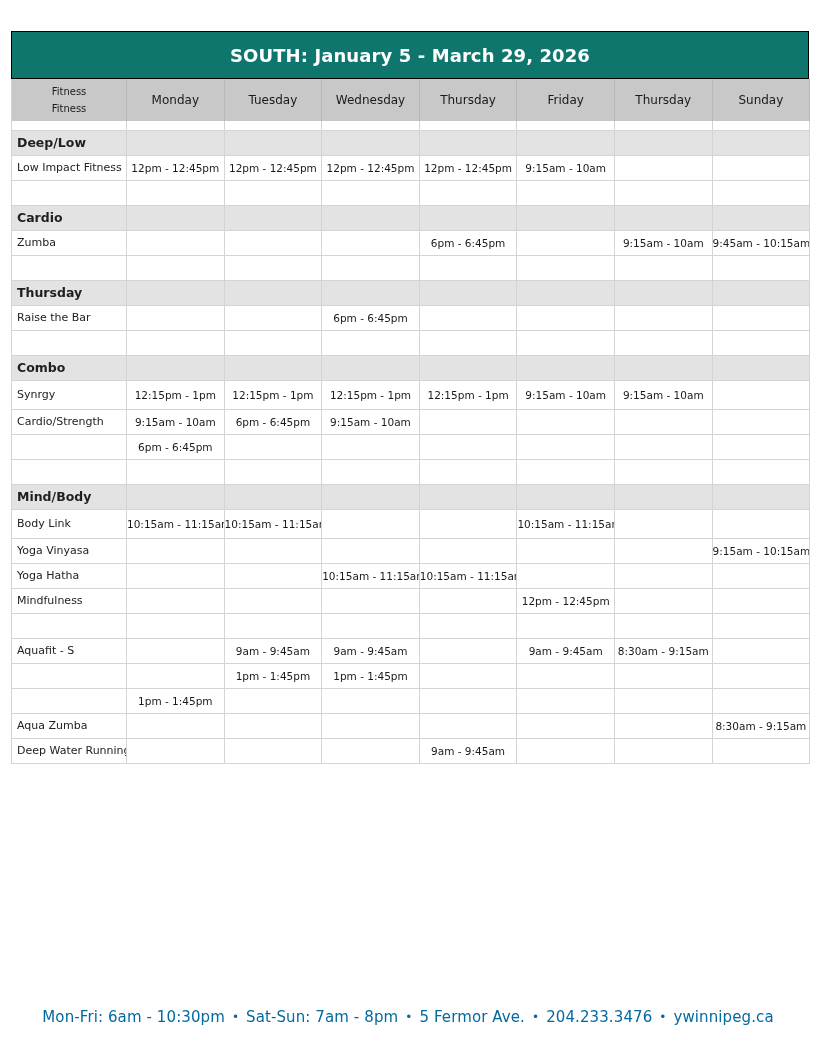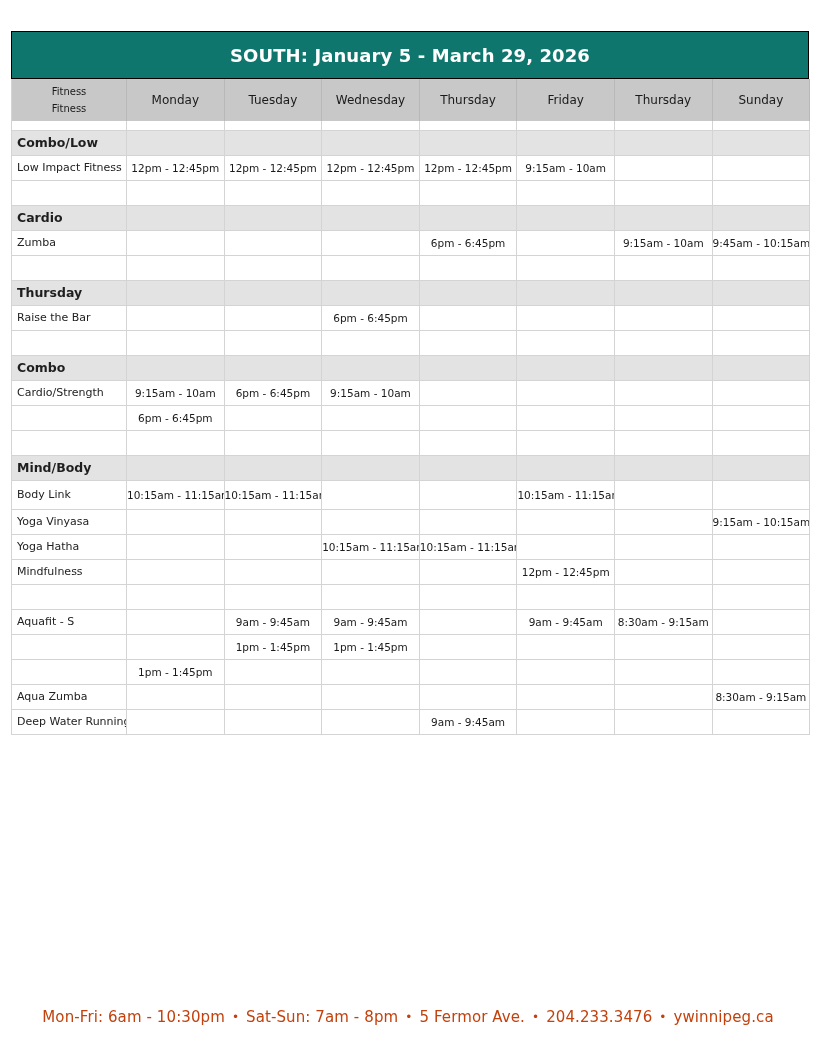--- a/index.html
+++ b/index.html
@@ -41,21 +41,21 @@
     tr.cat-row td { background: #e3e3e4; height: 25px; }
     tr.cat-row td.cat-name { text-align: left; padding-left: 5px; font-weight: bold; font-size: 12.5px; color: #1f1f1f; }
 
     tr.class-row td { height: 25px; background: #ffffff; font-size: 10.5px; }
     tr.class-row td.class-name { text-align: left; padding-left: 5px; font-size: 11px; color: #222; }
     tr.class-row.tall td { height: 29px; }
     tr.blank-row td { height: 25px; background: #ffffff; }
 
     .footer {
       position: absolute; left: 0; right: 0; top: 1008px;
-      text-align: center; font-size: 15px; color: #c2410c; letter-spacing: 0.1px;
+      text-align: center; font-size: 15px; color: #0369a1; letter-spacing: 0.1px;
     }
     .footer .sep { display: inline-block; margin: 0 7px; font-size: 12px; position: relative; top: -1px; }
   </style>
 </head>
 <body>
 
 <div class="sheet">
   <div class="title-bar">SOUTH: January 5 - March 29, 2026</div>
   <table class="schedule">
     <colgroup>
@@ -88,21 +88,21 @@
         <td></td>
           <td></td>
           <td></td>
           <td></td>
           <td></td>
           <td></td>
           <td></td>
           <td></td>
       </tr>
     <tr class="cat-row">
-          <td class="cat-name">Combo/Low</td>
+          <td class="cat-name">Deep/Low</td>
           <td></td>
           <td></td>
           <td></td>
           <td></td>
           <td></td>
           <td></td>
           <td></td>
         </tr>
         <tr class="class-row">
           <td class="class-name">Low Impact Fitness</td>
@@ -185,20 +185,30 @@
           <td></td>
         </tr>
         <tr class="cat-row">
           <td class="cat-name">Combo</td>
           <td></td>
           <td></td>
           <td></td>
           <td></td>
           <td></td>
           <td></td>
+          <td></td>
+        </tr>
+        <tr class="class-row tall">
+          <td class="class-name">Synrgy</td>
+          <td>12:15pm - 1pm</td>
+          <td>12:15pm - 1pm</td>
+          <td>12:15pm - 1pm</td>
+          <td>12:15pm - 1pm</td>
+          <td>9:15am - 10am</td>
+          <td>9:15am - 10am</td>
           <td></td>
         </tr>
         <tr class="class-row">
           <td class="class-name">Cardio/Strength</td>
           <td>9:15am - 10am</td>
           <td>6pm - 6:45pm</td>
           <td>9:15am - 10am</td>
           <td></td>
           <td></td>
           <td></td>

